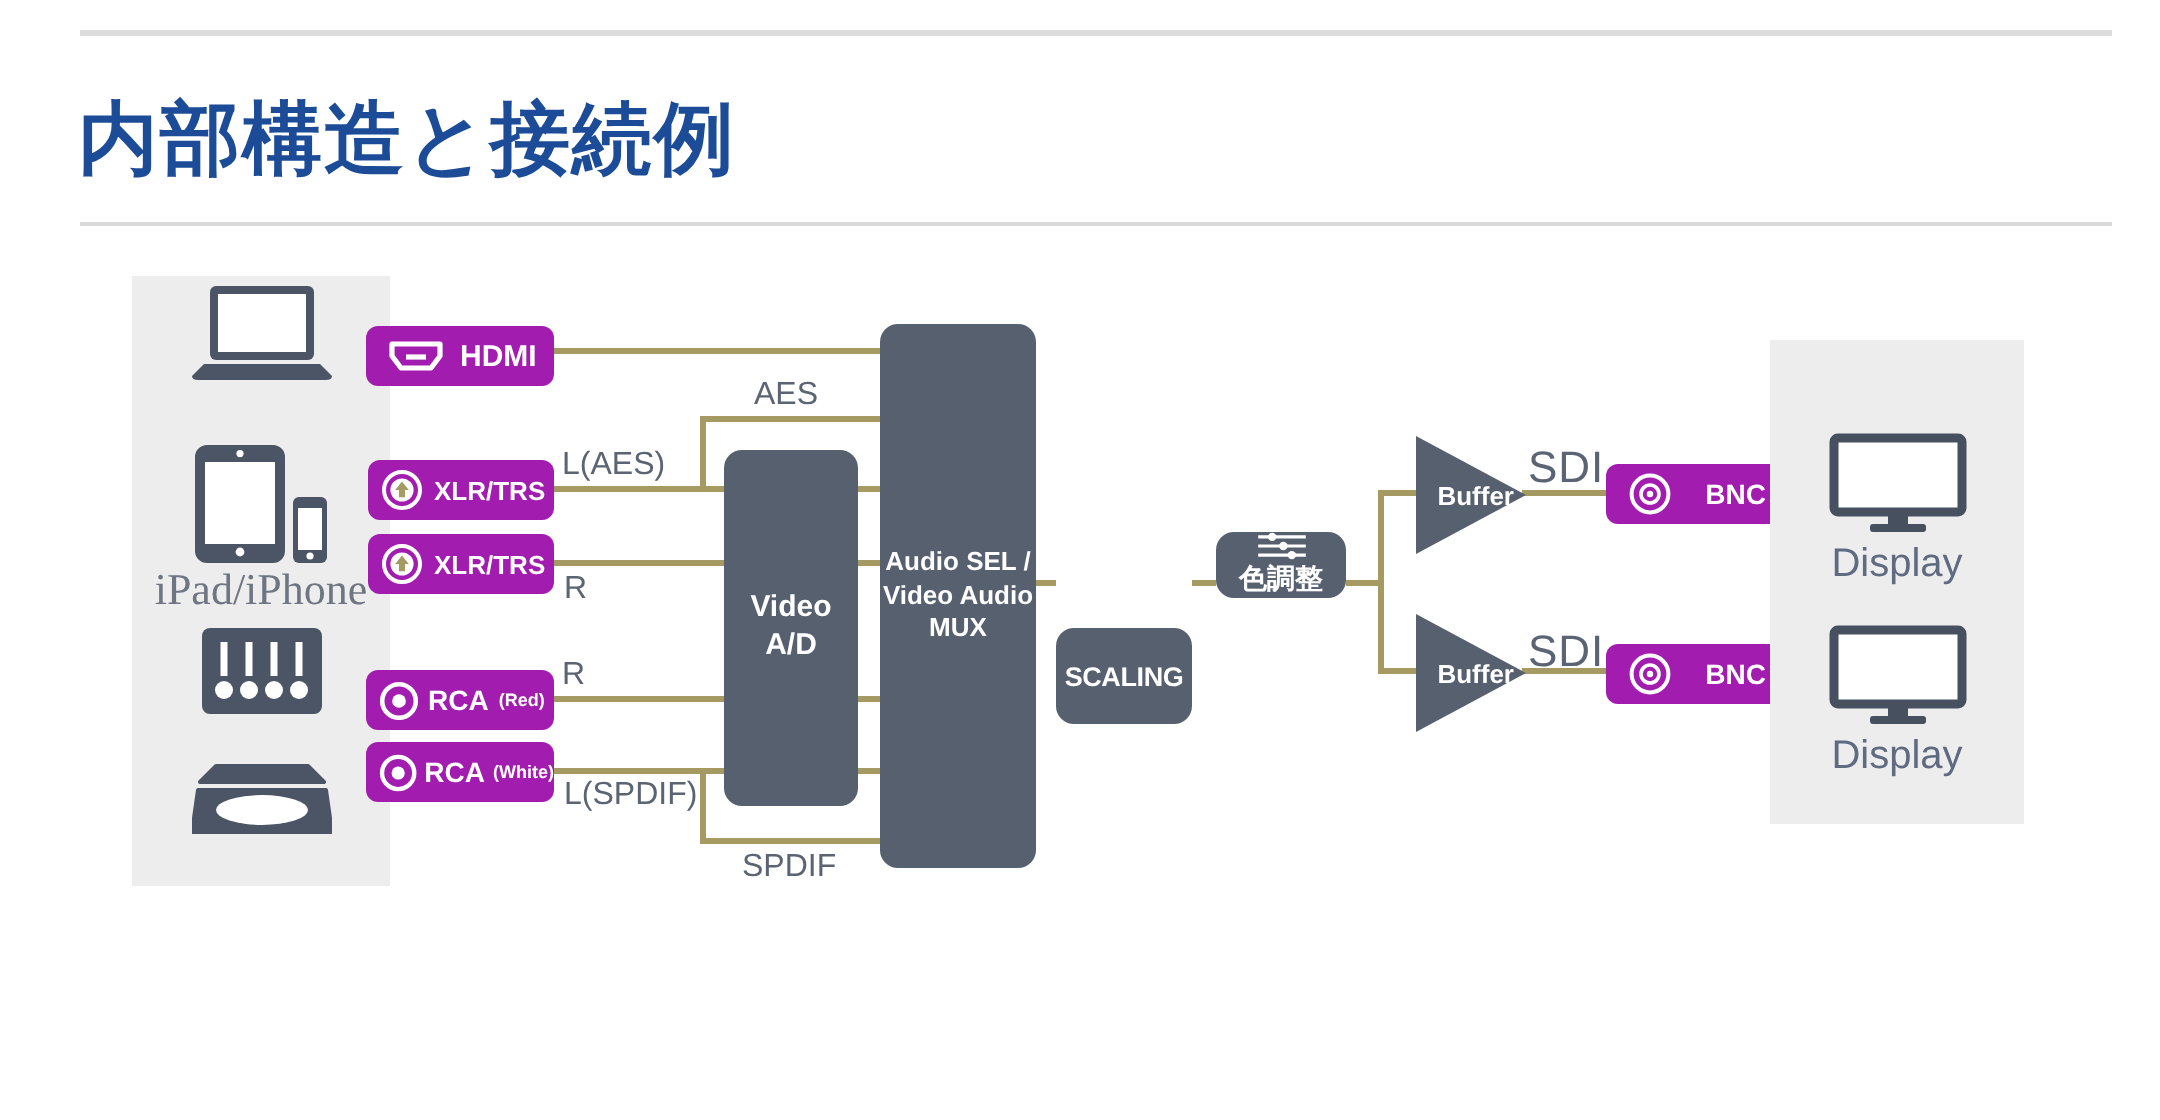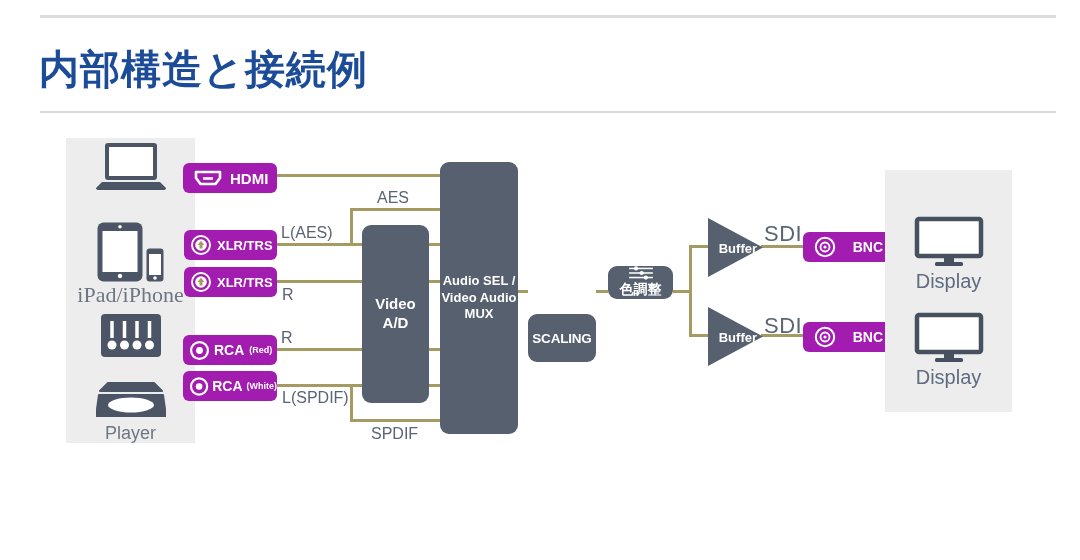--- a/index.html
+++ b/index.html
@@ -97,21 +97,20 @@
     </g>
   </svg>
 </div>
 
 <div class="device" style="top:382px;">
   <svg width="70" height="37" viewBox="0 0 70 37">
     <path d="M12,1 L58,1 L66,9 L4,9 Z" fill="#4b5565" stroke="#4b5565" stroke-width="2" stroke-linejoin="round"></path>
     <path d="M3,13 L67,13 L70,34 L0,34 Z" fill="#4b5565" stroke="#4b5565" stroke-width="2" stroke-linejoin="round"></path>
     <ellipse cx="35" cy="23" rx="23" ry="7.5" fill="#ffffff"></ellipse>
   </svg>
-  <div class="dev-label" style="font-size:18px;">Player</div>
 </div>
 
 <div class="wire" style="left:277px; top:174px; width:163px; height:3px;"></div>
 <div class="wire" style="left:350px; top:208px; width:90px; height:3px;"></div>
 <div class="wire" style="left:350px; top:208px; width:3px; height:38px;"></div>
 <div class="wire" style="left:277px; top:243px; width:85px; height:3px;"></div>
 <div class="wire" style="left:277px; top:280px; width:85px; height:3px;"></div>
 <div class="wire" style="left:277px; top:348px; width:85px; height:3px;"></div>
 <div class="wire" style="left:277px; top:384px; width:85px; height:3px;"></div>
 <div class="wire" style="left:350px; top:384px; width:3px; height:38px;"></div>

